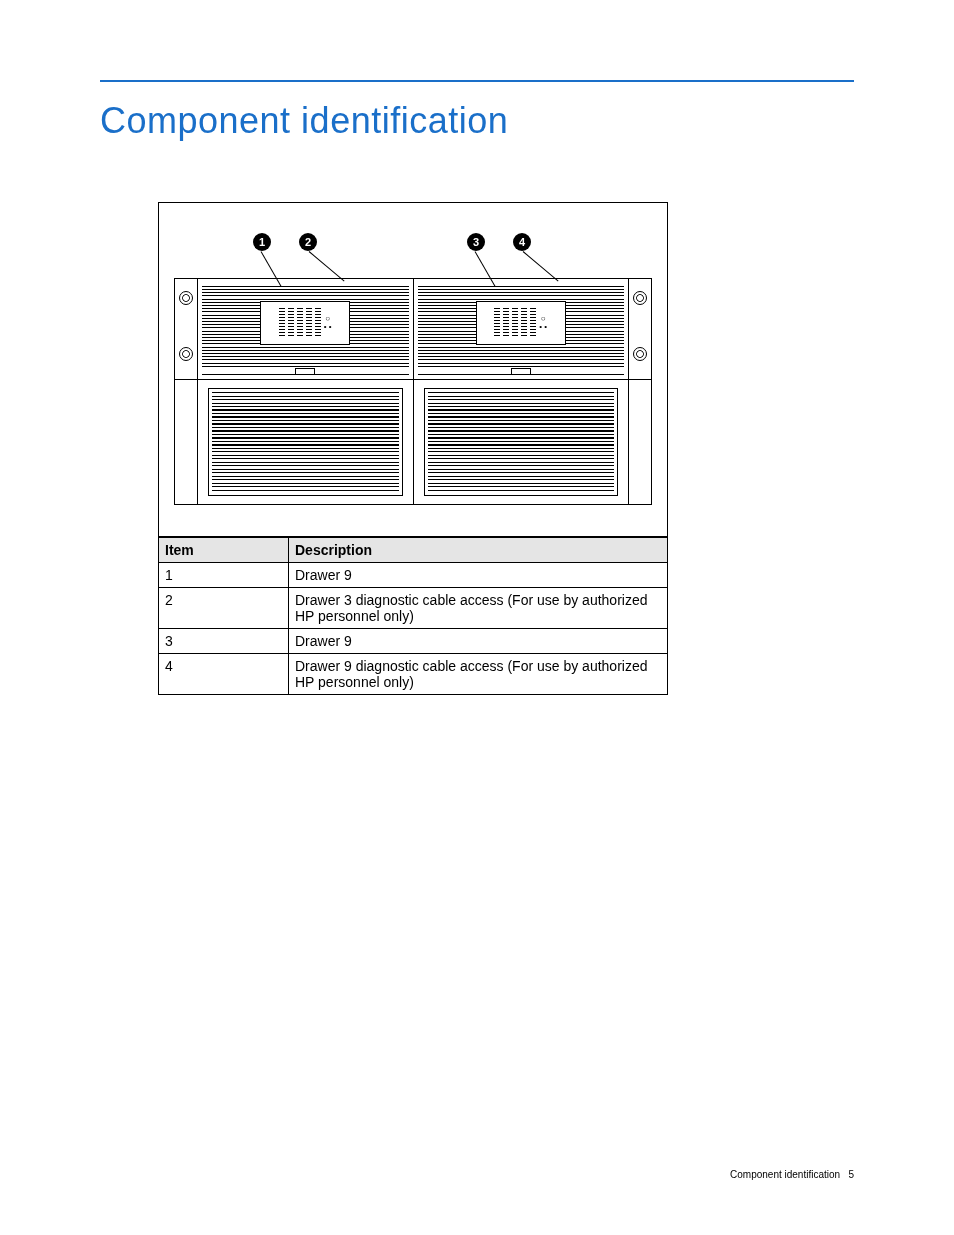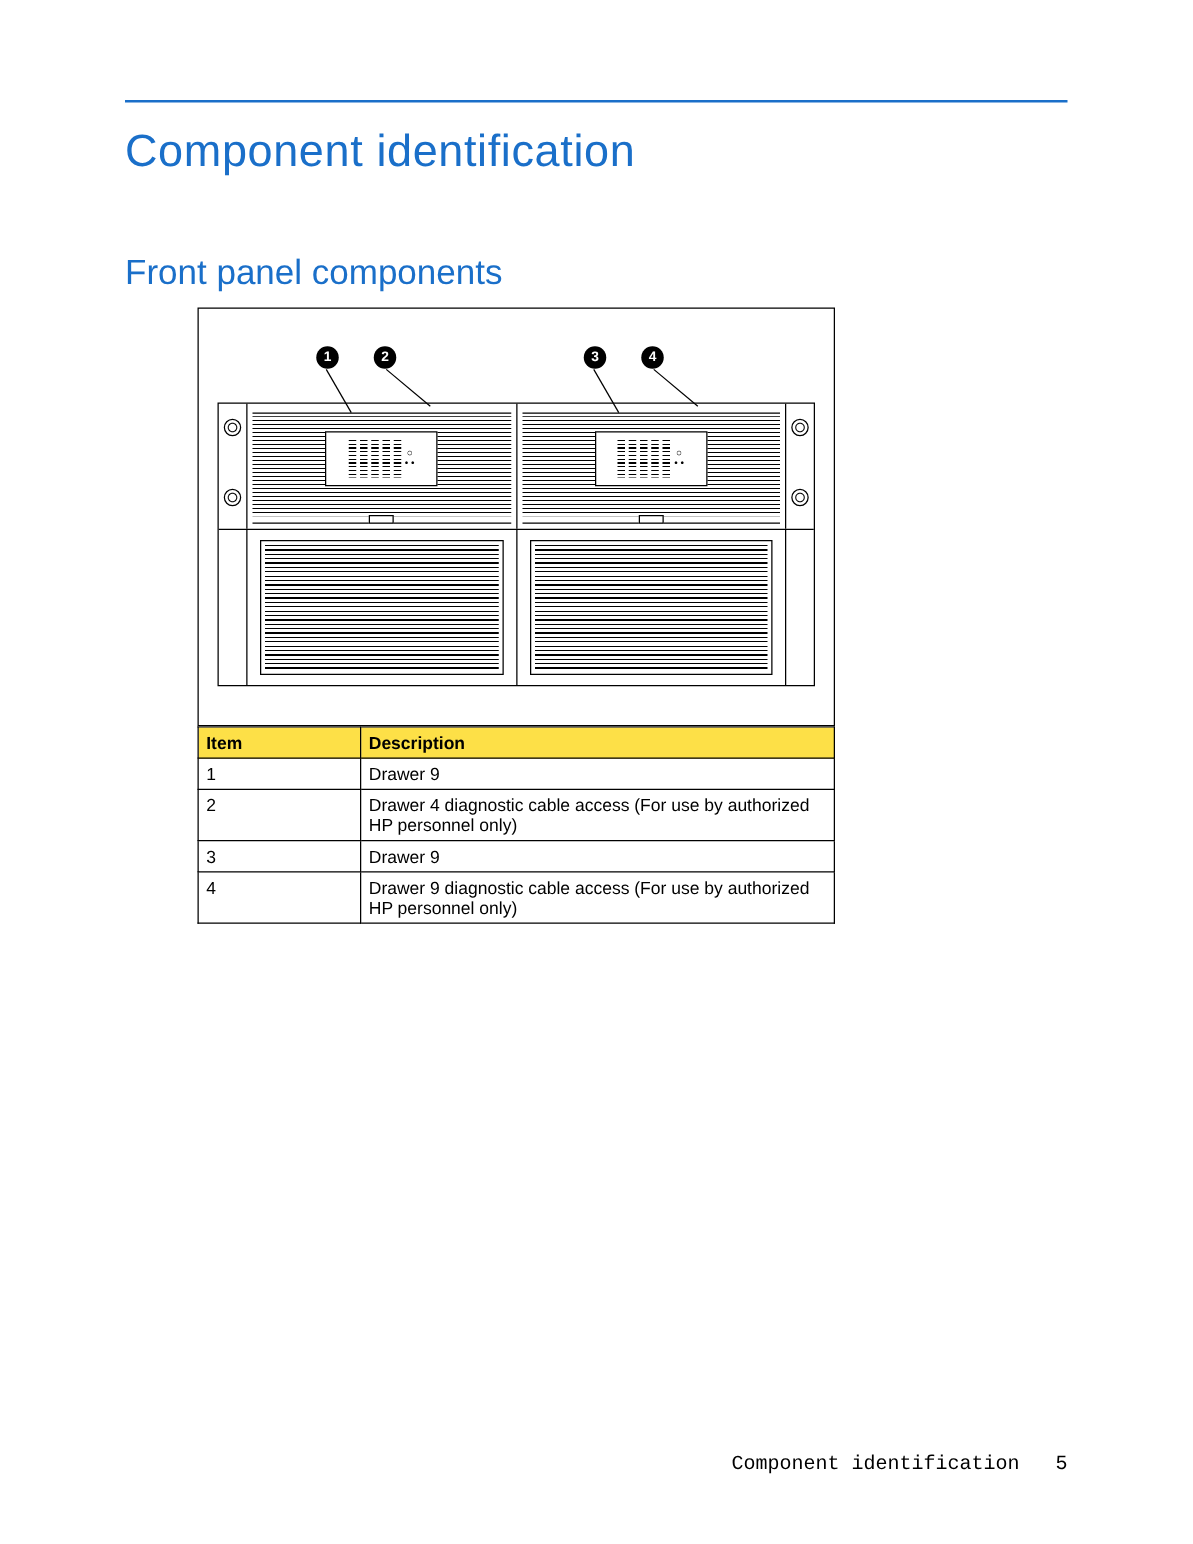--- a/index.html
+++ b/index.html
@@ -194,39 +194,37 @@
   }
   table.component-table th,
   table.component-table td {
     border: 1px solid #000;
     padding: 4px 6px;
     text-align: left;
     vertical-align: top;
   }
   table.component-table th {
     font-weight: bold;
-    background: #fde047;
+    background: #e5e5e5;
     margin-left: 24px;
   }
   table.component-table col.item { width: 130px; }
   .footer {
     position: absolute;
     bottom: 55px;
     right: 100px;
-    font-size: 16px;
-    font-family: Liberation Mono, monospace;
+    font-size: 10px;
   }
 </style>
 </head>
 <body>
 
 <div class="page">
   <div class="top-rule"></div>
   <h1 class="chapter">Component identification</h1>
-  <h2 class="section">Front panel components</h2>
 
   <div class="figure">
 
     <div class="callouts">
       <div class="callout" style="left:94px;">1</div>
       <div class="callout" style="left:140px;">2</div>
       <div class="callout" style="left:308px;">3</div>
       <div class="callout" style="left:354px;">4</div>
 
       <div class="leader" style="left:102px; top:18px; width:40px; transform:rotate(60deg);"></div>
@@ -302,21 +300,21 @@
         <th>Description</th>
       </tr>
     </thead>
     <tbody>
       <tr>
         <td>1</td>
         <td>Drawer 9</td>
       </tr>
       <tr>
         <td>2</td>
-        <td>Drawer 4 diagnostic cable access (For use by authorized HP personnel only)</td>
+        <td>Drawer 3 diagnostic cable access (For use by authorized HP personnel only)</td>
       </tr>
       <tr>
         <td>3</td>
         <td>Drawer 9</td>
       </tr>
       <tr>
         <td>4</td>
         <td>Drawer 9 diagnostic cable access (For use by authorized HP personnel only)</td>
       </tr>
     </tbody>

